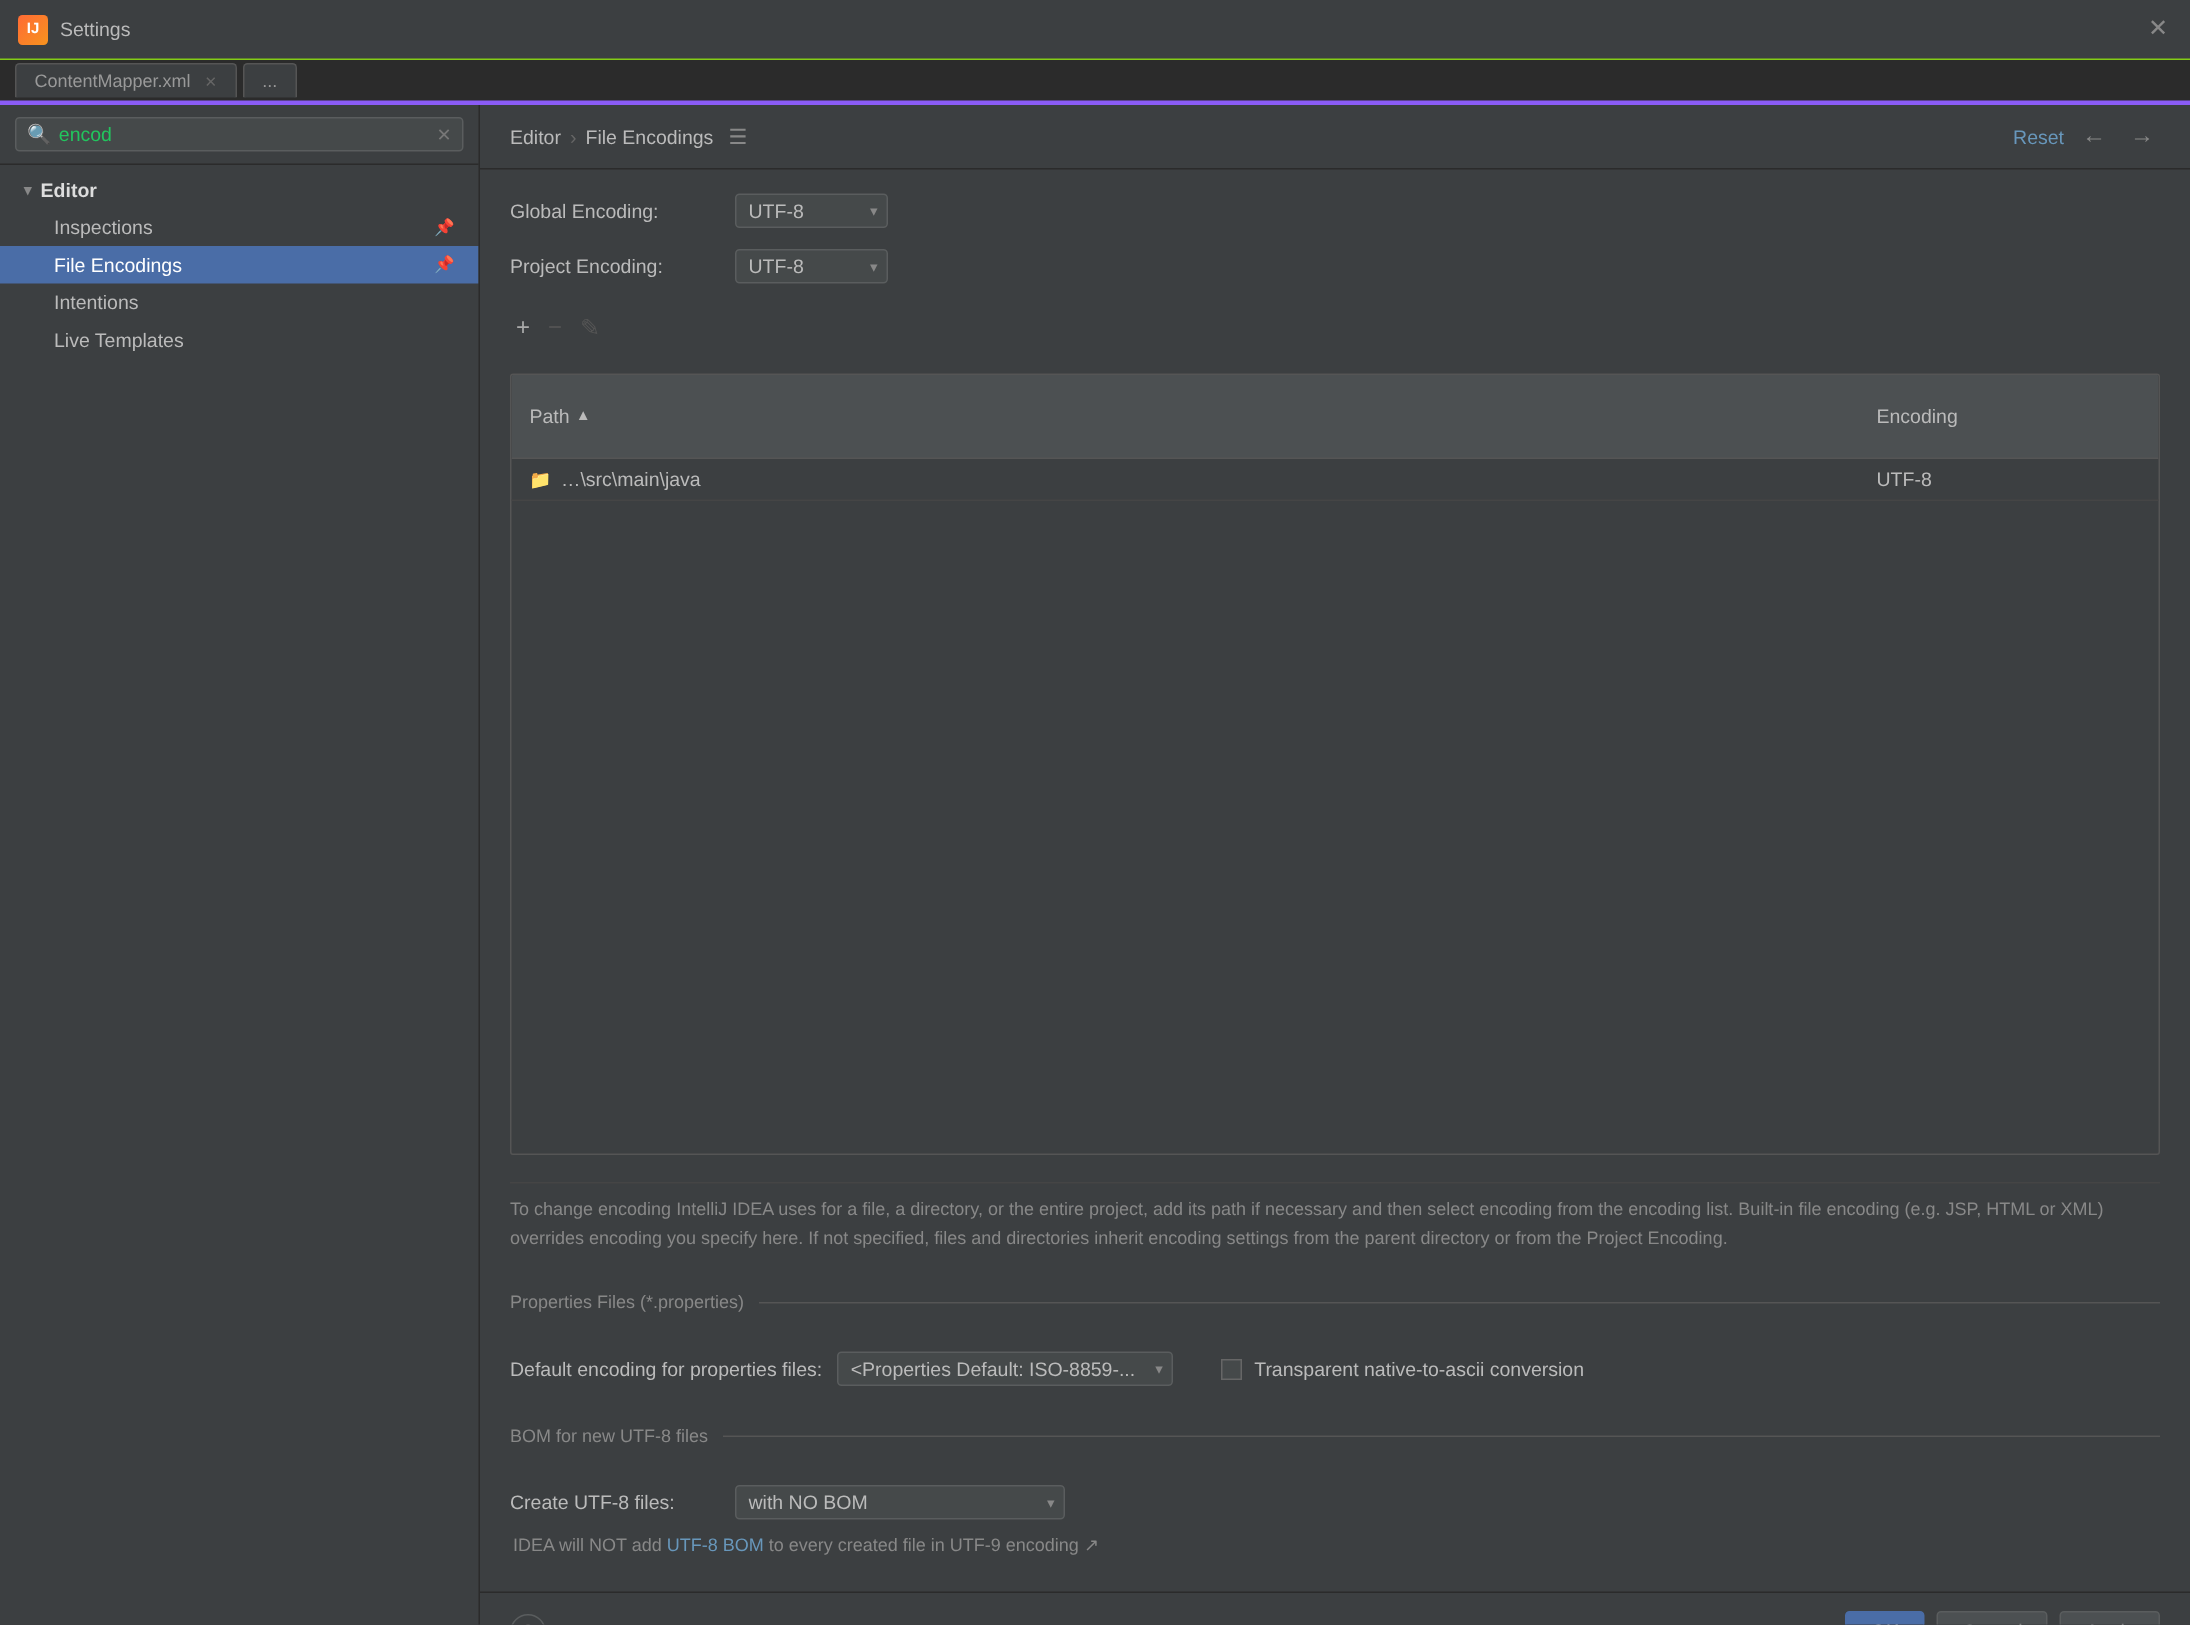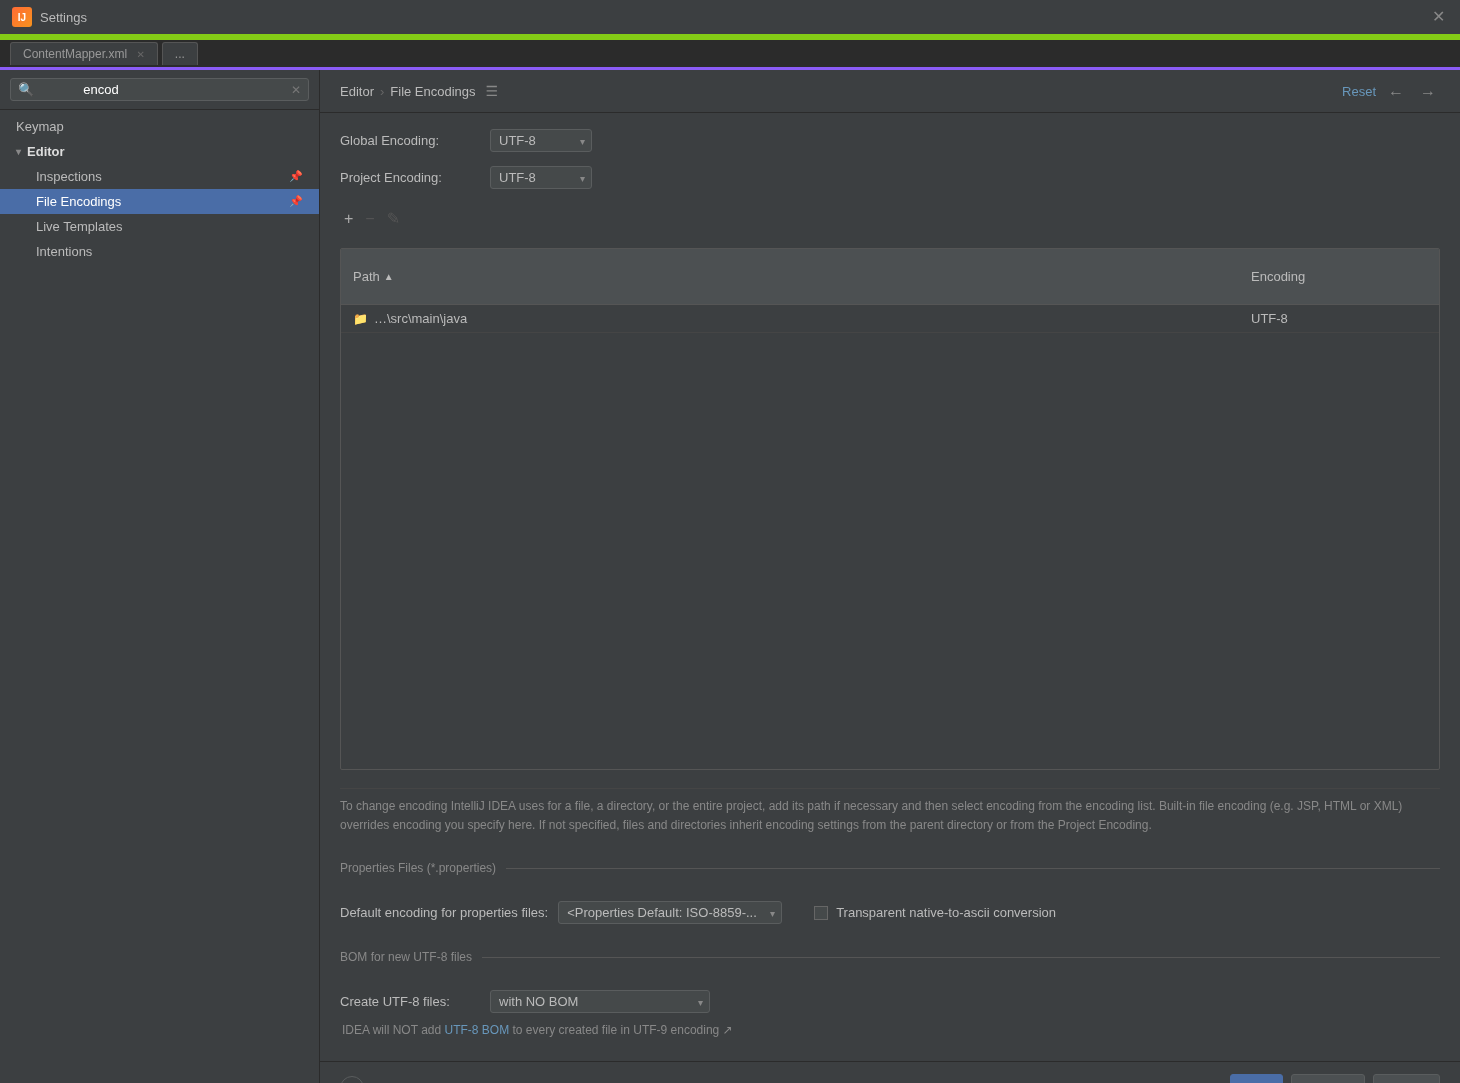--- a/index.html
+++ b/index.html
@@ -13,21 +13,21 @@
       overflow: hidden;
     }
 
     
     .title-bar {
       background: #3c3f41;
       height: 40px;
       display: flex;
       align-items: center;
       padding: 0 12px;
-      border-bottom: 6px solid #84cc16;
+      border-bottom: 1px solid #84cc16;
       justify-content: space-between;
     }
     .title-bar-left {
       display: flex;
       align-items: center;
       gap: 8px;
     }
     .app-icon {
       width: 20px;
       height: 20px;
@@ -86,25 +86,24 @@
       background: #45494a;
       border: 1px solid #5a5d5e;
       border-radius: 3px;
       padding: 3px 7px;
       gap: 5px;
     }
     .search-input-wrapper input {
       background: transparent;
       border: none;
       outline: none;
-      color: #ffffff;
+      color: #22c55e;
       font-size: 13px;
       flex: 1;
       font-family: inherit;
-      margin-left: 44px;
     }
     .search-clear {
       color: #777;
       cursor: pointer;
       font-size: 12px;
     }
 
     .sidebar-tree {
       flex: 1;
       overflow-y: auto;
@@ -473,42 +472,39 @@
       <div class="search-box">
         <div class="search-input-wrapper">
           <span style="color:#777;font-size:13px;">🔍</span>
           <input type="text" value="encod" style="">
           <span class="search-clear">✕</span>
         </div>
       </div>
 
       <div class="sidebar-tree">
 
-        <div class="tree-item">
-          <span>Keymap</span>
-        </div>
 
         <div class="tree-item parent">
           <span class="arrow">▾</span>
           <span>Editor</span>
         </div>
 
         <div class="tree-item" style="padding-left:36px;">
           <span>Inspections</span>
           <span class="pin-icon">📌</span>
         </div>
         <div class="tree-item selected" style="padding-left:36px;">
           <span>File Encodings</span>
           <span class="pin-icon" style="color:#aaa;">📌</span>
         </div>
         <div class="tree-item" style="padding-left:36px;">
+          <span>Intentions</span>
+        </div>
+        <div class="tree-item" style="padding-left:36px;">
           <span>Live Templates</span>
-        </div>
-        <div class="tree-item" style="padding-left:36px;">
-          <span>Intentions</span>
         </div>
       </div>
     </div>
 
     <div class="main-panel">
 
       <div class="panel-header">
         <div class="breadcrumb">
           <span class="breadcrumb-item">Editor</span>
           <span class="breadcrumb-sep">›</span>

